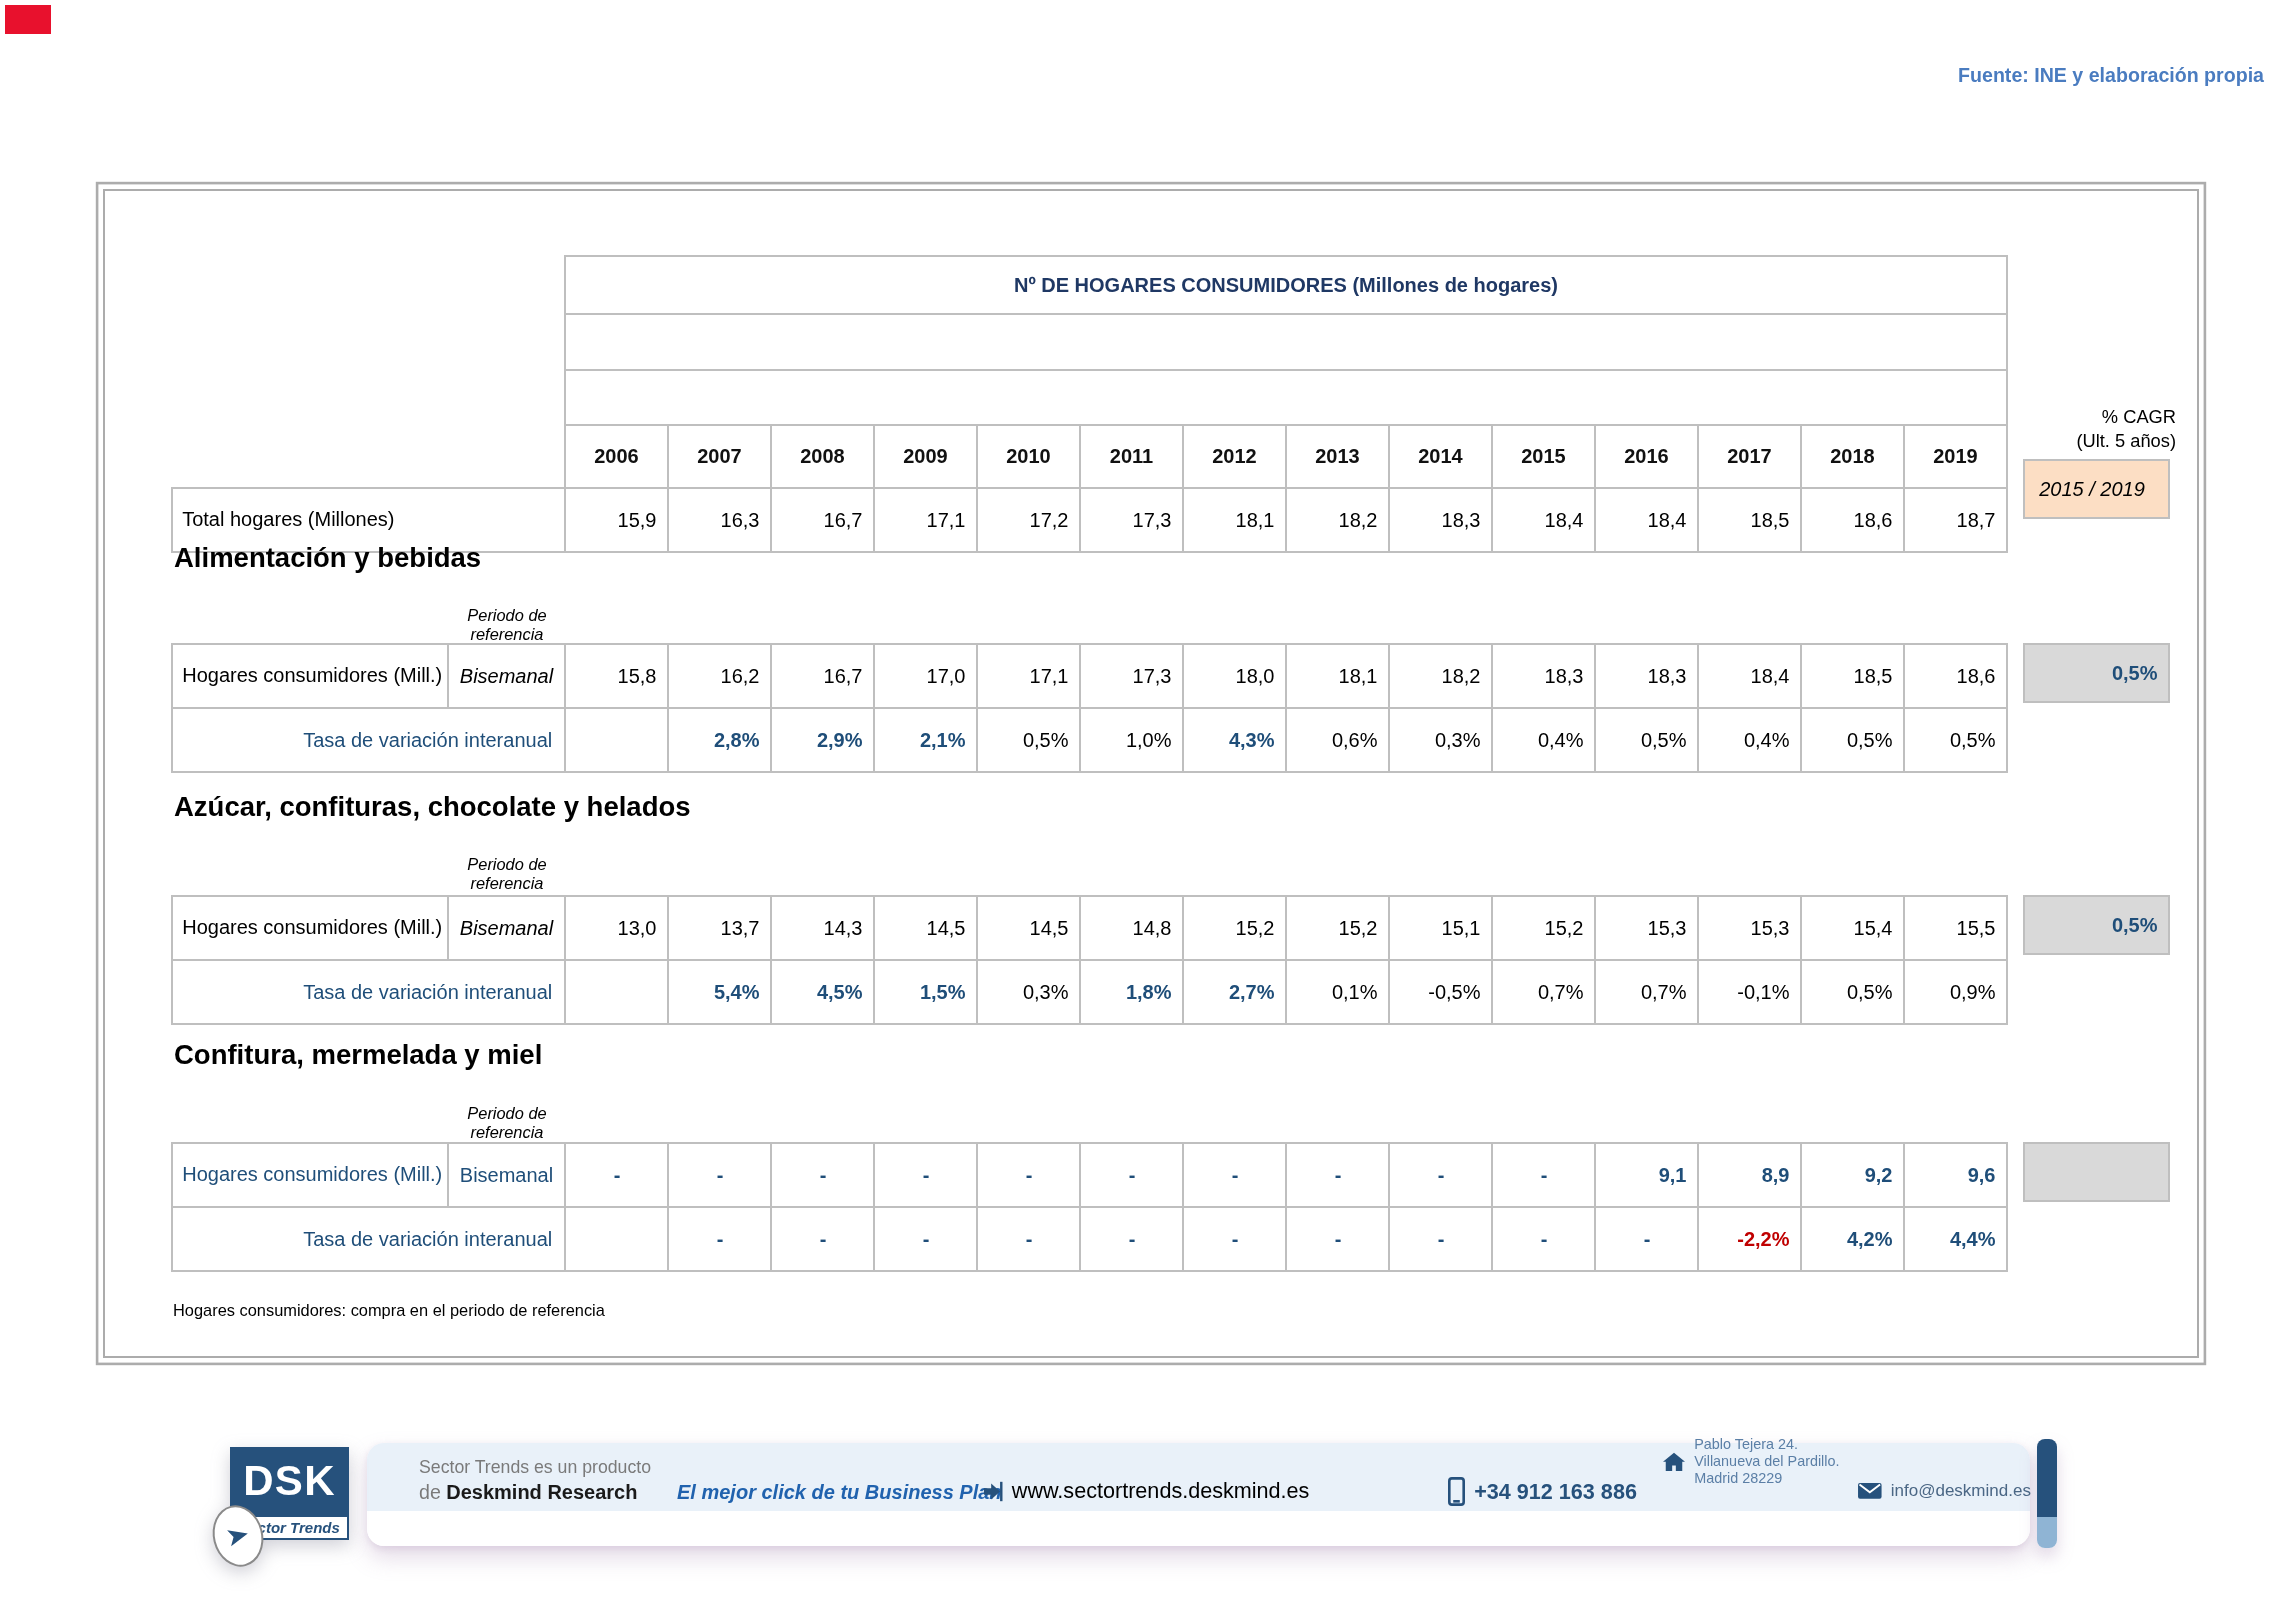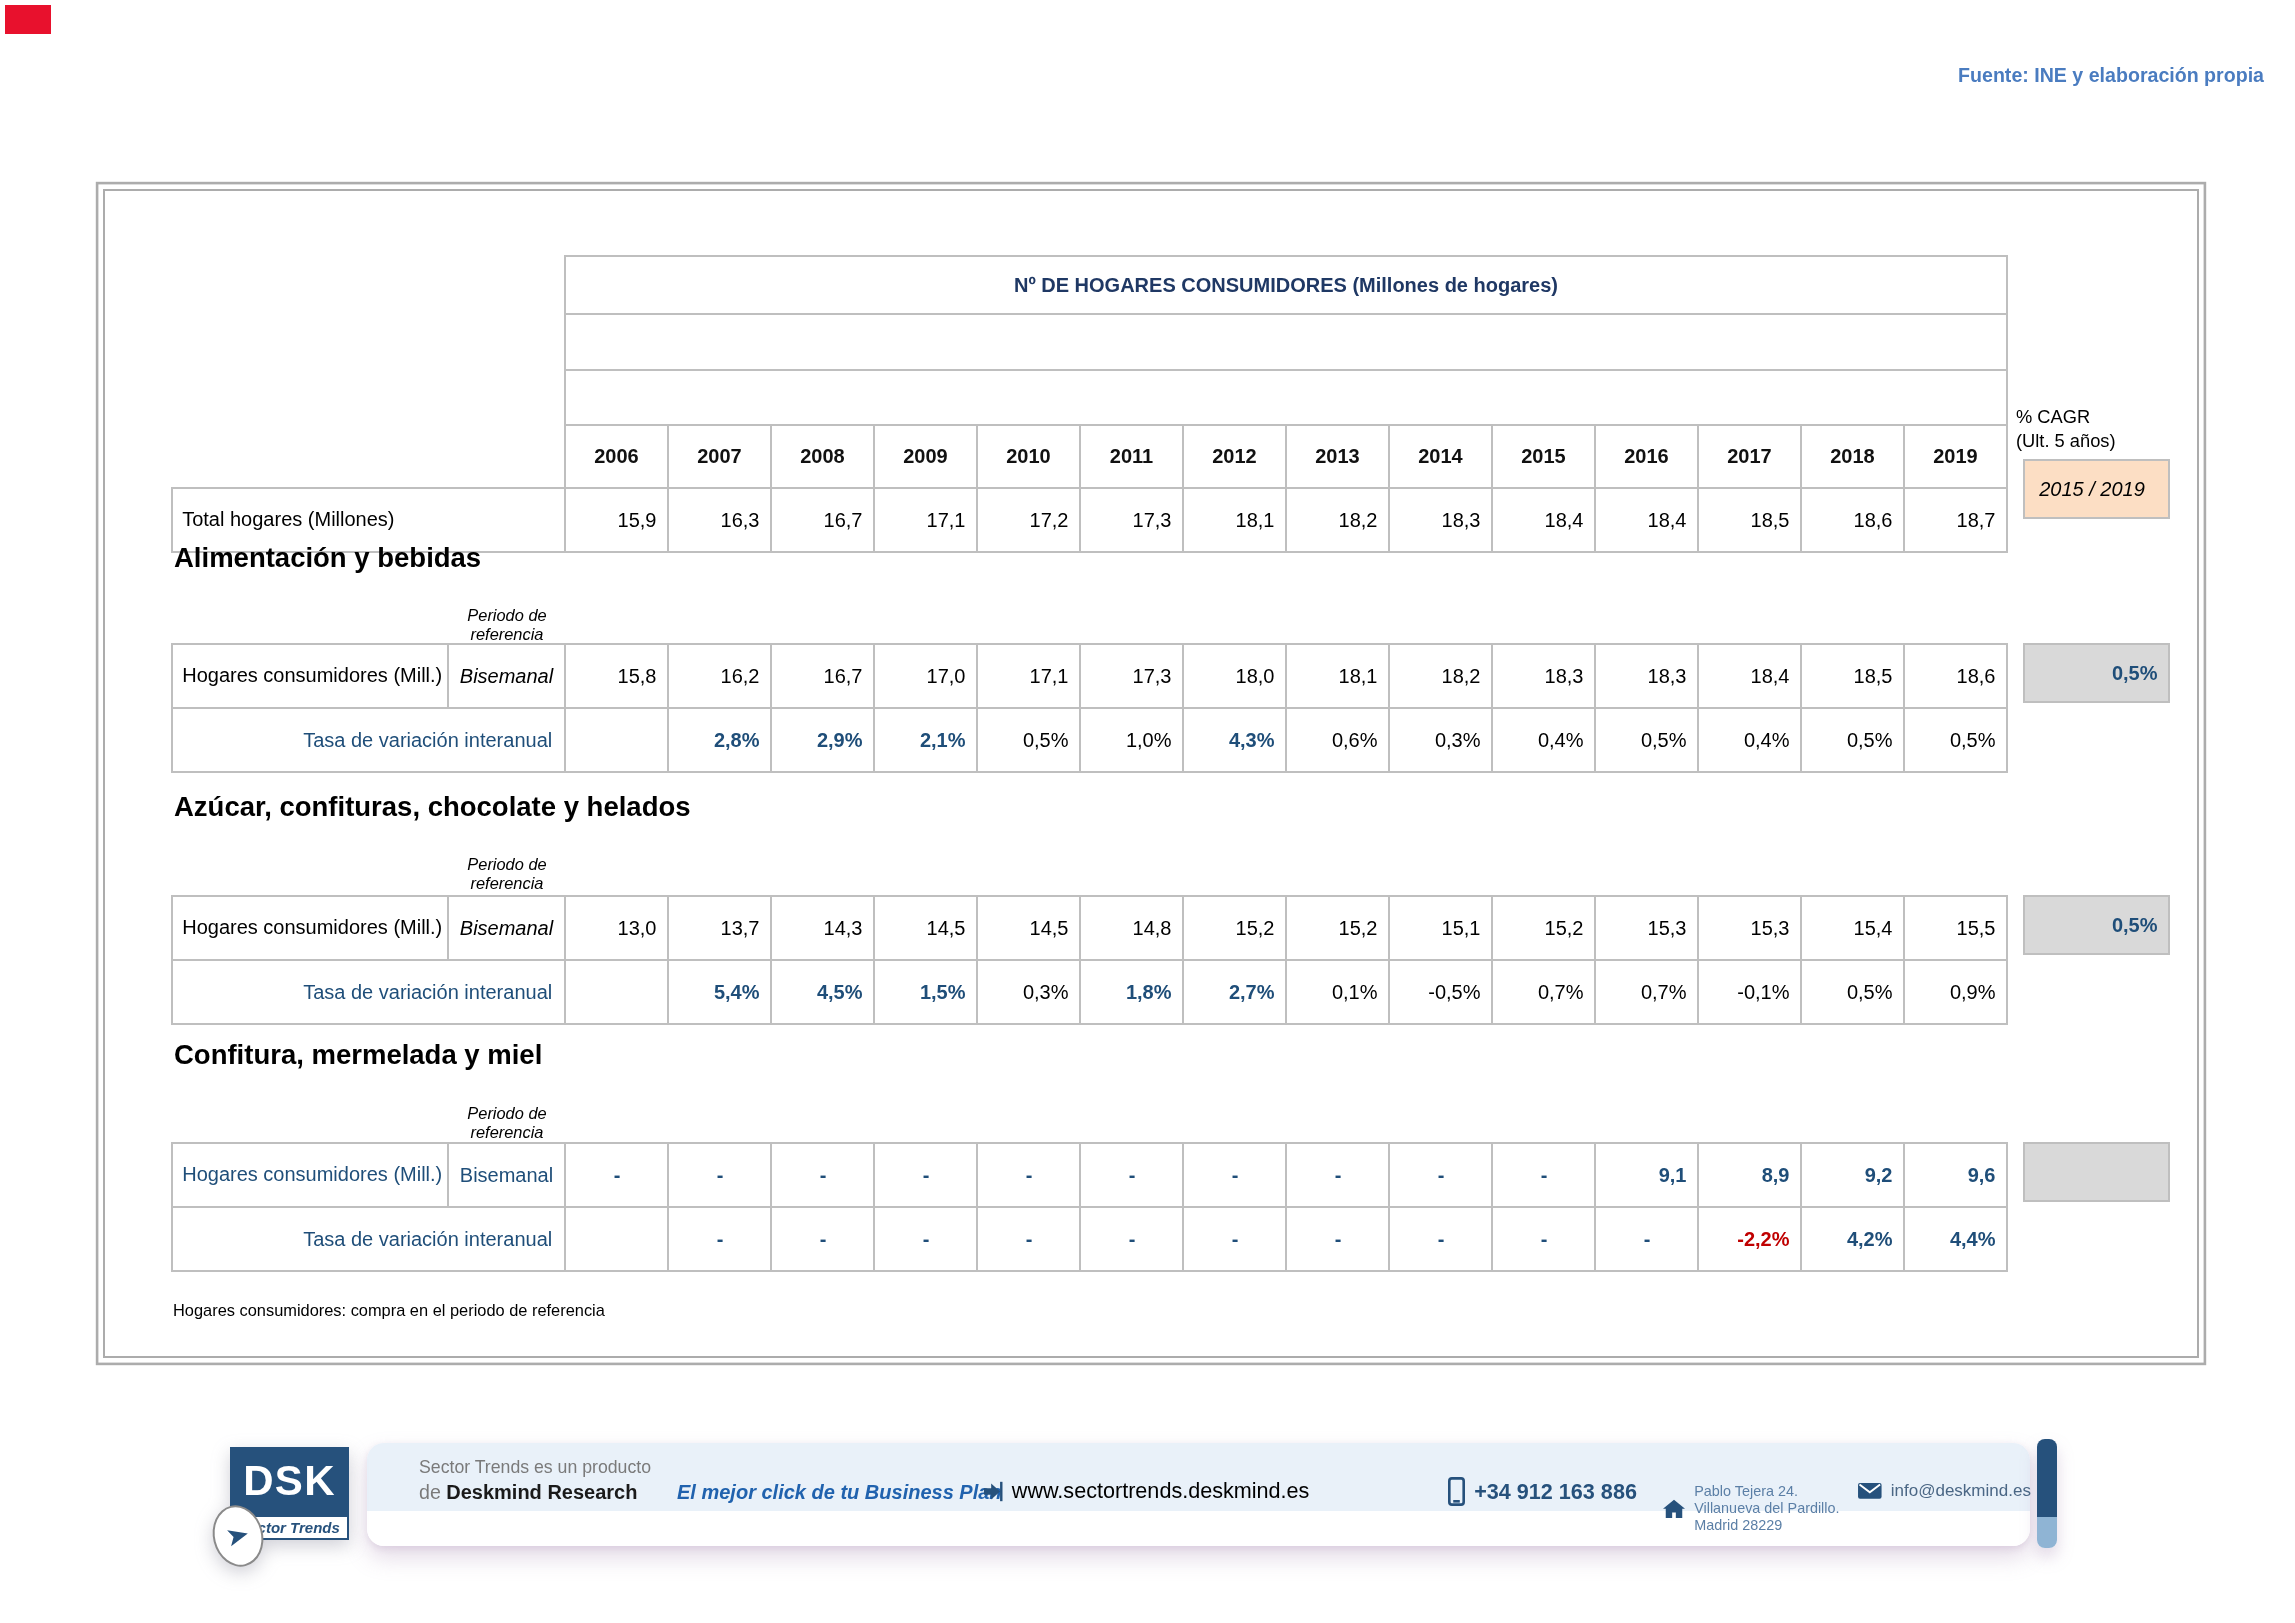--- a/index.html
+++ b/index.html
@@ -46,21 +46,21 @@
 
   td.c-hl{background:#dcedf4;color:#1f4e79;font-weight:bold;}
   td.c-blank{background:#ffffff;}
   td.c-peach{background:#fbe3d1;color:#c00000;font-weight:bold;}
 
   
   .h2{left:174px;font-size:27.5px;font-weight:bold;color:#000;}
   .pref{left:435px;width:144px;text-align:center;font-size:16.4px;font-style:italic;}
 
   
-  .cagr-h{left:2016px;width:160px;text-align:left;font-size:18.3px;line-height:23.6px;color:#000;}
+  .cagr-h{left:2016px;width:160px;text-align:right;font-size:18.3px;line-height:23.6px;color:#000;}
   .cagr-cell{left:2023px;width:147px;height:60px;border:2.6px solid #bfbfbf;box-sizing:border-box;
              font-size:20px;font-weight:bold;color:#1f4e79;display:flex;align-items:center;justify-content:flex-end;padding-right:10.5px;}
   .cagr-period{background:#fcdec4;justify-content:center;padding-right:9px;font-weight:normal;font-style:italic;color:#000;font-size:20px;}
   .cagr-gray{background:#d9d9d9;}
 
   .footnote{left:173px;top:1301px;font-size:16.4px;color:#000;}
 
   
   .footer{left:367px;top:1443px;width:1663px;height:103px;border-radius:17px;
           background:linear-gradient(180deg,#e9f1f9 0%,#e9f1f9 66%,#ffffff 66%,#ffffff 100%);
@@ -78,21 +78,21 @@
             border-radius:50%;transform:rotate(-14deg);display:flex;align-items:center;justify-content:center;}
 
   .f-item{position:absolute;display:flex;align-items:center;gap:9.2px;}
   .f-prod{left:419px;top:1457px;display:block;}
   .f-prod .l1{font-size:17.7px;color:#7a7a7a;}
   .f-prod .l2{font-size:19.6px;color:#7a7a7a;margin-top:2.6px;}
   .f-prod .l2 b{color:#1a1a1a;font-size:20px;}
   .f-tag{left:677px;top:1481px;font-size:20px;font-weight:bold;font-style:italic;color:#2062ae;}
   .f-web{left:983px;top:1478px;font-size:21.6px;color:#000000;}
   .f-phone{left:1448px;top:1477px;font-size:21.6px;font-weight:bold;color:#26517c;}
-  .f-addr{left:1663px;top:1483px;}
+  .f-addr{left:1663px;top:1436px;}
   .f-addr .lines{font-size:14.4px;line-height:17px;color:#5b7fa6;}
   .f-mail{left:1858px;top:1481px;font-size:17px;color:#4b6785;}
 
   svg{display:block;}
 </style>
 </head>
 <body>
 
 <div class="abs red-mark"></div>
 <div class="abs fuente">Fuente: INE y elaboración propia</div>

